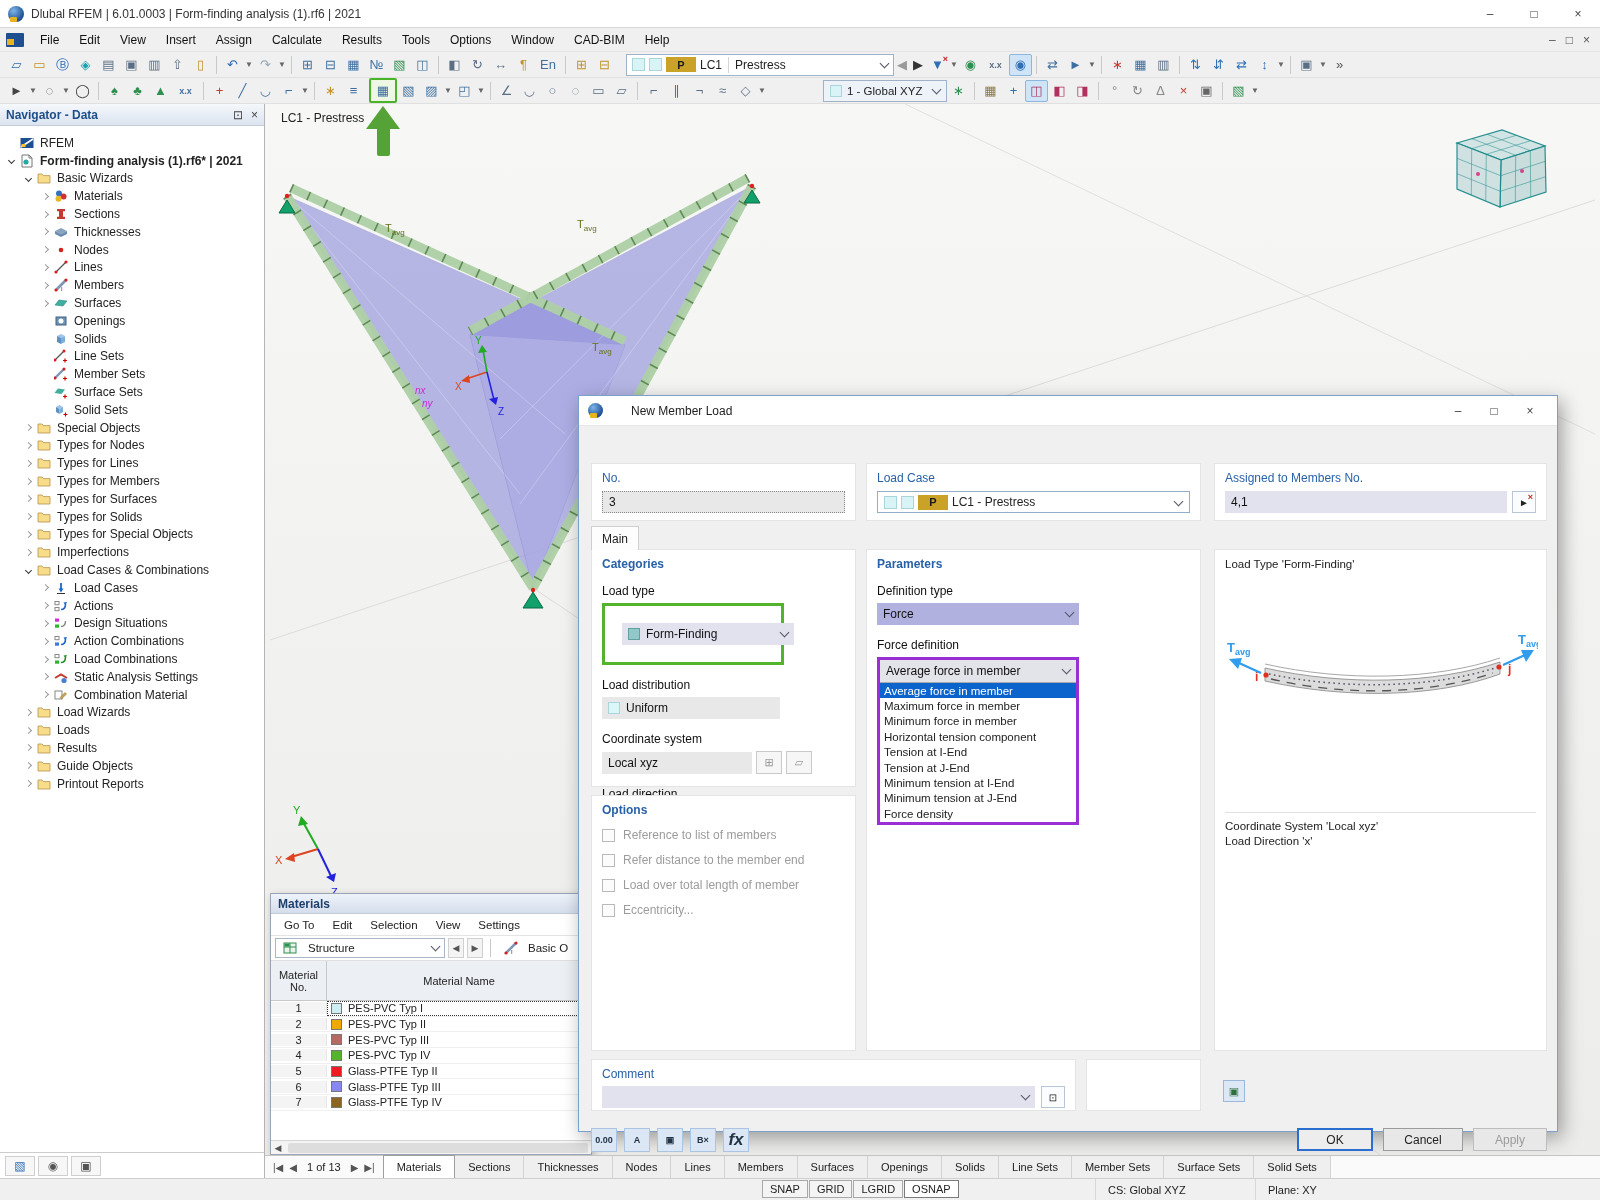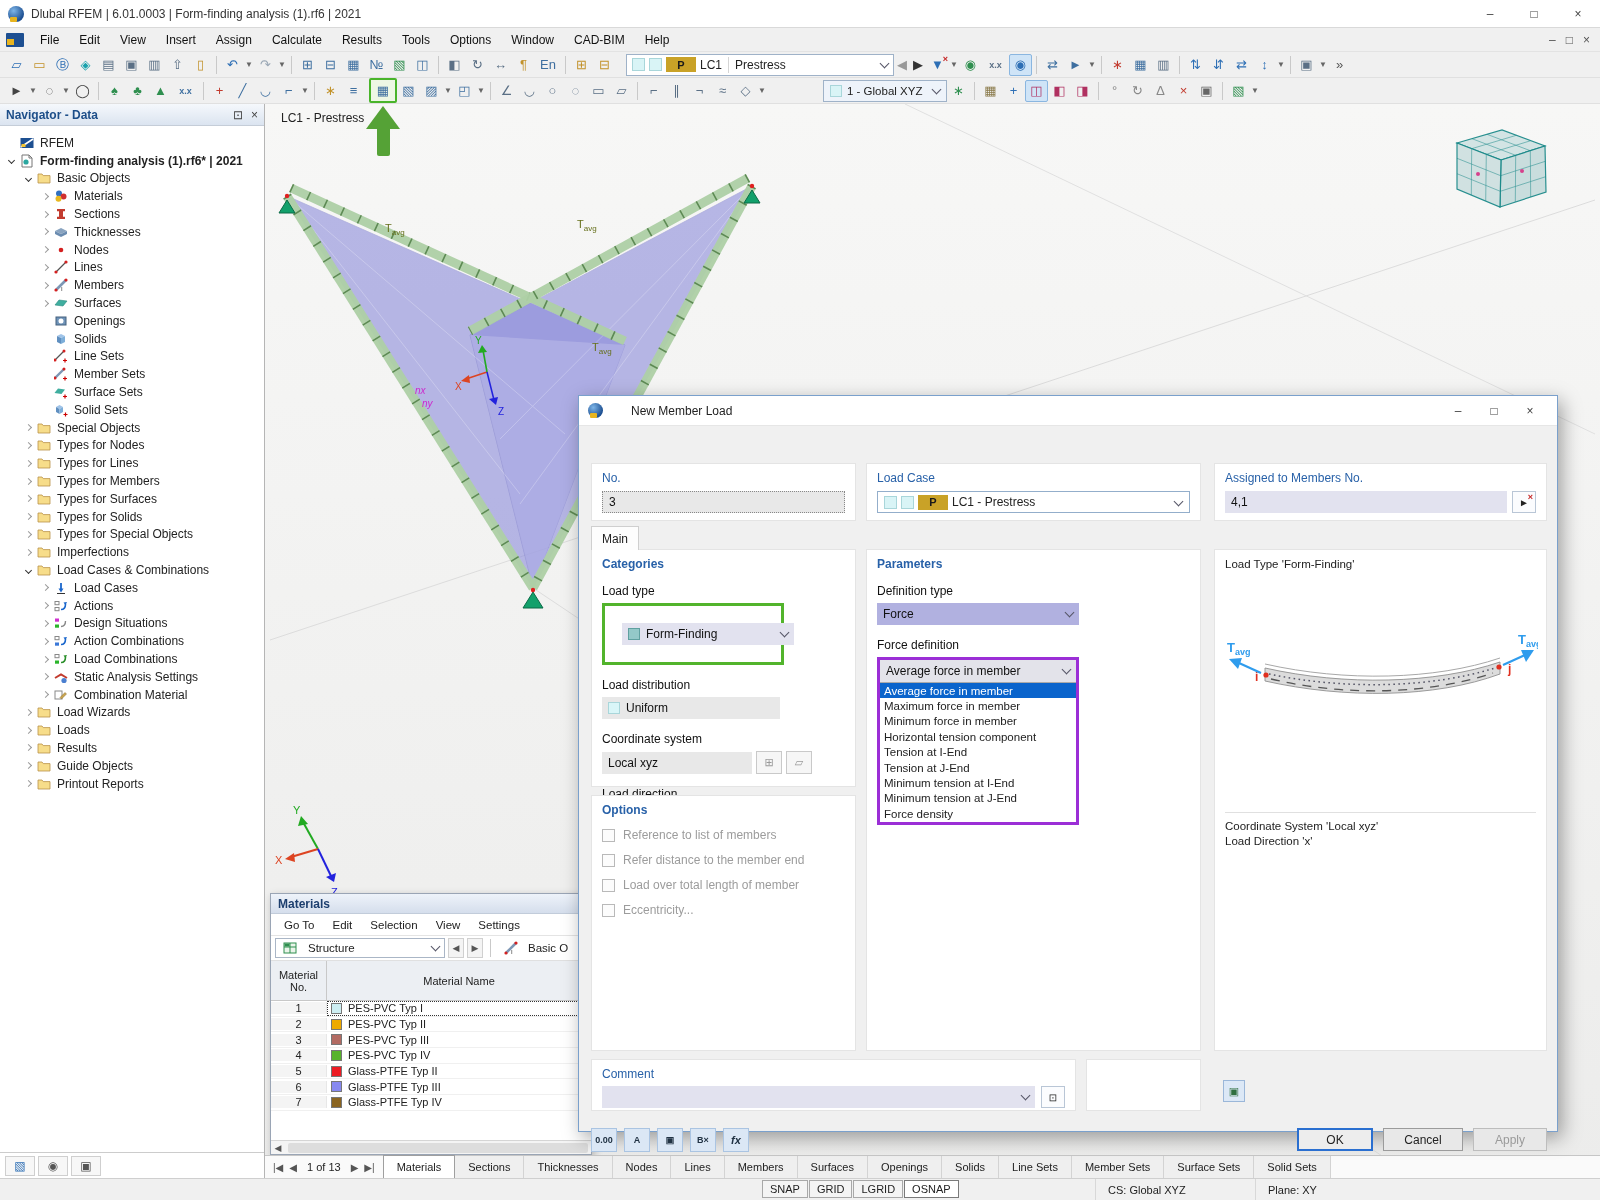--- a/index.html
+++ b/index.html
@@ -517,21 +517,21 @@
       </div>
       <div class="tree-row" style="padding-left: 21px;">
         <div class="exp">
           <span class="c-open"></span>
         </div>
         <span class="tree-ico">
           <svg viewBox="0 0 14 14">
             <path d="M1 3h4l1.3 1.6H13v7.4H1z" fill="#f7dd8a" stroke="#b9924a" stroke-width="0.8"></path>
           </svg>
         </span>
-        <span>Basic Objects</span>
+        <span>Basic Wizards</span>
       </div>
       <div class="tree-row" style="padding-left: 38px;">
         <div class="exp">
           <span class="c-closed"></span>
         </div>
         <span class="tree-ico">
           <svg viewBox="0 0 14 14">
             <circle cx="5" cy="4.5" r="3" fill="#3070c0"></circle>
             <circle cx="9.5" cy="7.5" r="3" fill="#d03030"></circle>
             <circle cx="4.5" cy="9.8" r="3" fill="#e8b820"></circle>
@@ -1291,21 +1291,21 @@
         <div class="ftr-ico">
           <span>A</span>
         </div>
         <div class="ftr-ico">
           <span>▣</span>
         </div>
         <div class="ftr-ico">
           <span>B×</span>
         </div>
         <div class="ftr-ico">
-          <span style="font-style: italic; font-size: 11px;">fx</span>
+          <span style="font-style: italic; font-size: 17px;">fx</span>
         </div>
       </div>
     <div class="dbtn btn-ok">OK</div>
     <div class="dbtn btn-cancel">Cancel</div>
     <div class="dbtn btn-apply">Apply</div>
   </div>
 </div>
 
 <div class="tabs-row">
   <div class="pgn">

